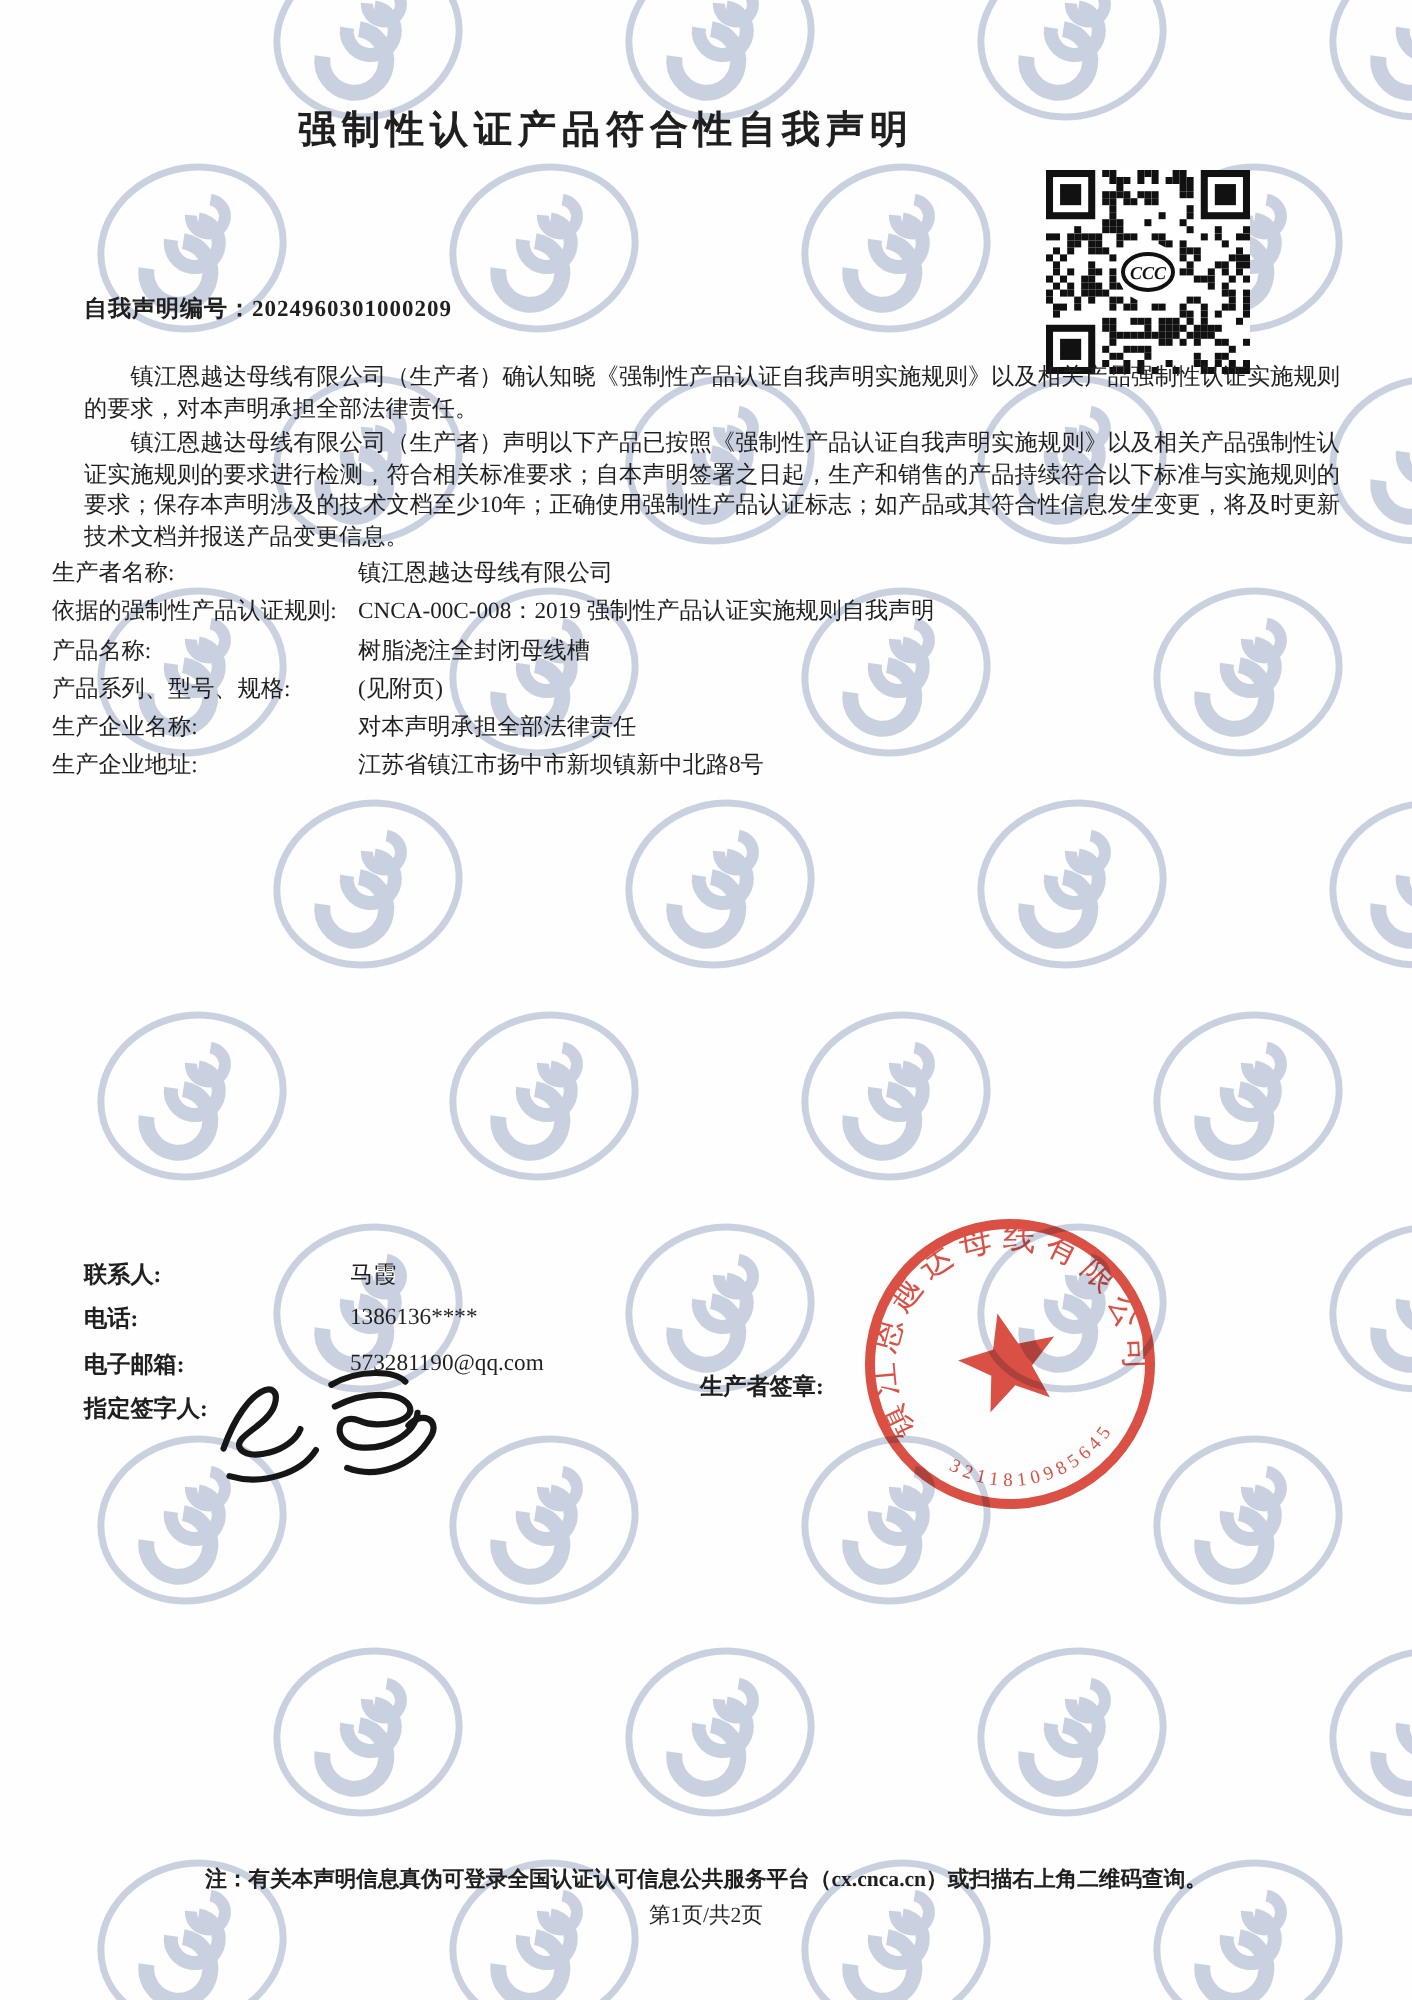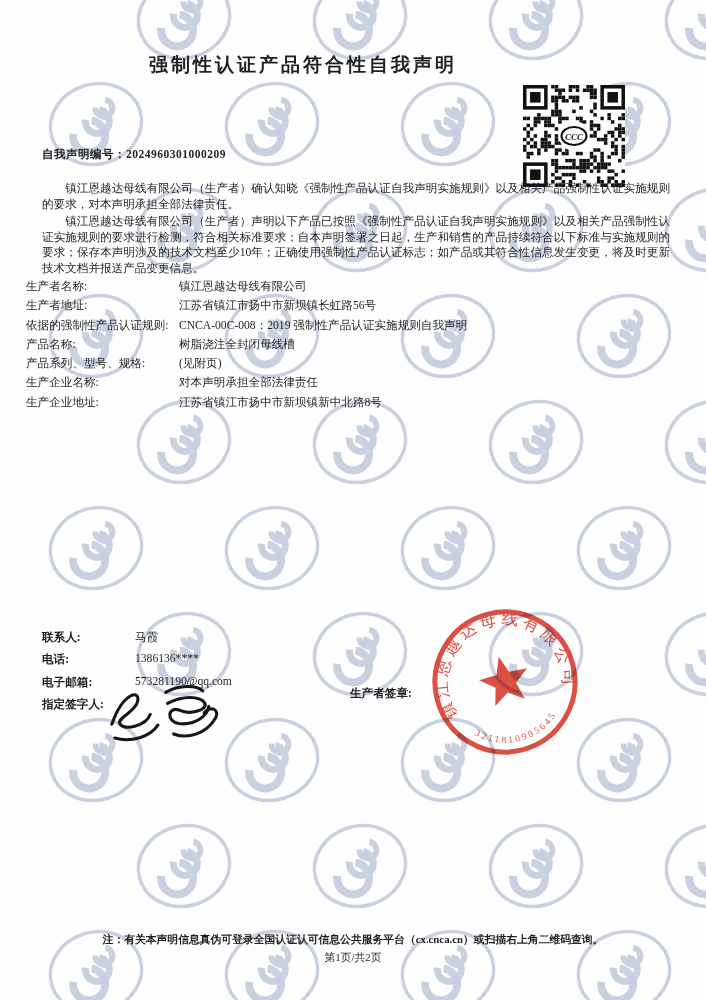--- a/index.html
+++ b/index.html
@@ -18,21 +18,21 @@
   }
   .qr-box{top:85px;left:523px;width:102px;height:102px;}
   .decl-no{top:147px;left:42px;font-size:11.5px;font-weight:bold;letter-spacing:.5px;}
   .paras{top:181px;left:42px;width:628px;font-size:11.6px;line-height:15.6px;text-align:justify;}
   .paras p{margin:0 0 2px 0;text-indent:2em;}
   .fields{top:279px;left:26px;width:628px;font-size:11.6px;}
   .frow{display:flex;height:19.3px;align-items:flex-start;}
   .flabel{width:153px;flex:0 0 153px;}
   .fvalue{flex:1;}
   .contact{top:630px;left:42px;width:300px;font-size:11.6px;}
-  .crow{display:flex;height:22.3px;align-items:flex-start;}
+  .crow{display:flex;height:22.3px;align-items:flex-start;gap:40px;}
   .clabel{width:93px;flex:0 0 93px;font-weight:bold;}
   .cvalue{flex:1;}
   .meta{top:633px;left:350px;width:260px;font-size:11.6px;}
   .mrow{display:flex;height:22px;align-items:flex-start;}
   .mlabel{width:87px;flex:0 0 87px;font-weight:bold;}
   .mvalue{flex:1;}
   .seal-label{top:686px;left:350px;font-size:11.6px;font-weight:bold;}
   .signature{top:678px;left:105px;width:135px;height:66px;z-index:2;}
   .seal{top:601px;left:424px;width:162px;height:162px;z-index:3;opacity:.88;mix-blend-mode:multiply;transform:rotate(-14deg);}
   .footer-note{top:933px;left:0;width:706px;text-align:center;font-size:10.8px;font-weight:bold;}
@@ -634,24 +634,20 @@
     <p>镇江恩越达母线有限公司（生产者）确认知晓《强制性产品认证自我声明实施规则》以及相关产品强制性认证实施规则的要求，对本声明承担全部法律责任。</p>
     <p>镇江恩越达母线有限公司（生产者）声明以下产品已按照《强制性产品认证自我声明实施规则》以及相关产品强制性认证实施规则的要求进行检测，符合相关标准要求；自本声明签署之日起，生产和销售的产品持续符合以下标准与实施规则的要求；保存本声明涉及的技术文档至少10年；正确使用强制性产品认证标志；如产品或其符合性信息发生变更，将及时更新技术文档并报送产品变更信息。</p>
   </div>
 
   <div class="abs layer fields">
     <div class="frow">
       <div class="flabel">生产者名称:</div>
       <div class="fvalue">镇江恩越达母线有限公司</div>
     </div>
     <div class="frow">
-      <div class="flabel">生产者地址:</div>
-      <div class="fvalue">江苏省镇江市扬中市新坝镇长虹路56号</div>
-    </div>
-    <div class="frow">
       <div class="flabel">依据的强制性产品认证规则:</div>
       <div class="fvalue">CNCA-00C-008：2019  强制性产品认证实施规则自我声明</div>
     </div>
     <div class="frow">
       <div class="flabel">产品名称:</div>
       <div class="fvalue">树脂浇注全封闭母线槽</div>
     </div>
     <div class="frow">
       <div class="flabel">产品系列、型号、规格:</div>
       <div class="fvalue">(见附页)</div>

